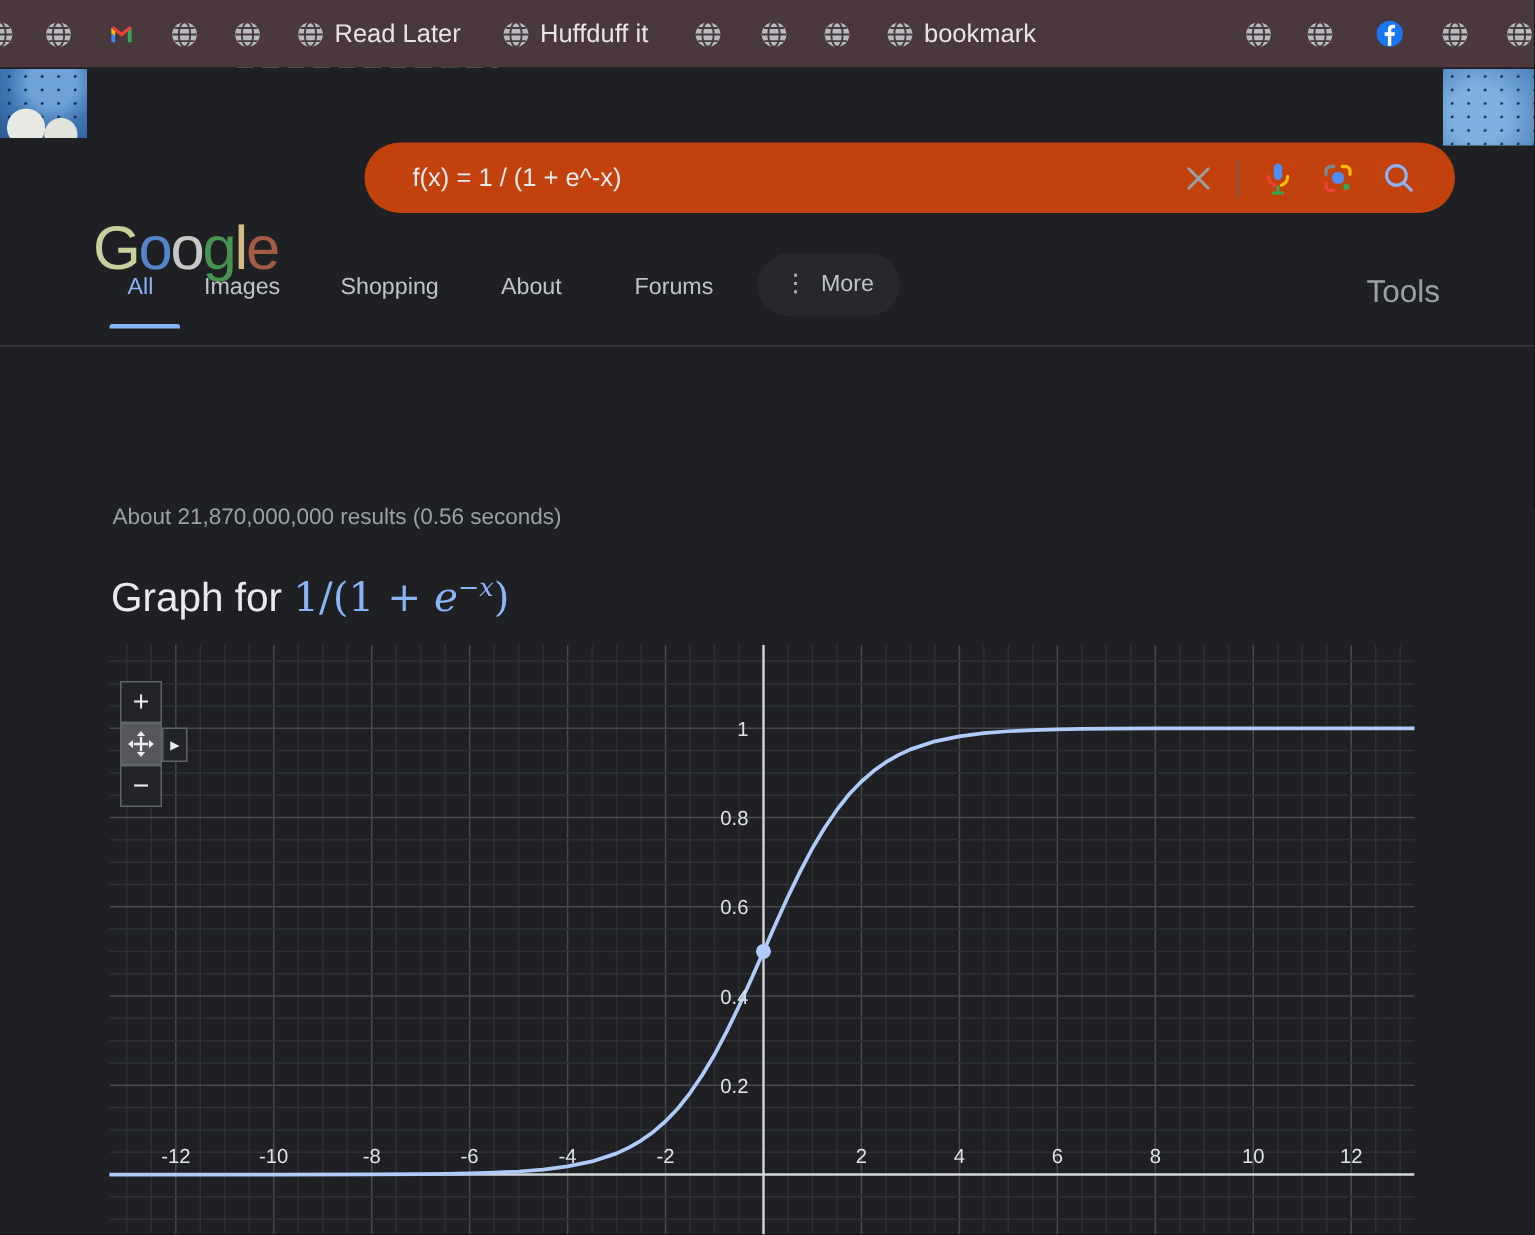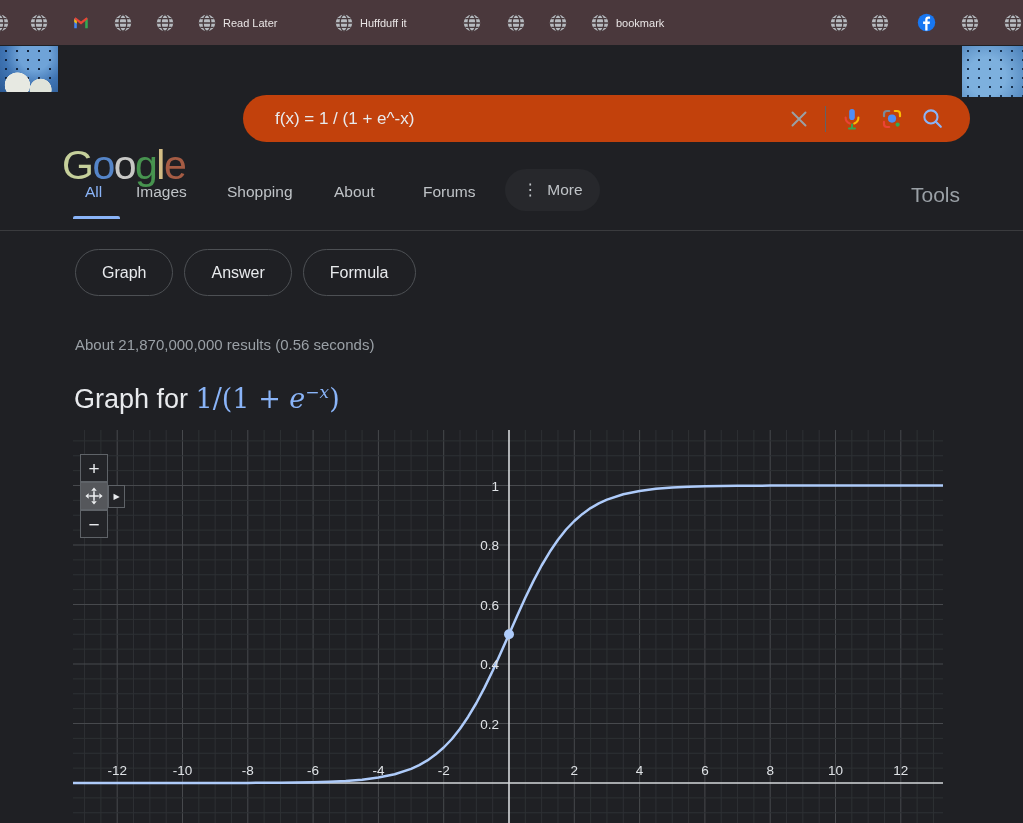--- a/index.html
+++ b/index.html
@@ -3,21 +3,21 @@
 <meta charset="utf-8">
 <style>
   html,body{margin:0;padding:0;background:#111;}
   .screen{position:relative;width:1023px;height:823px;overflow:hidden;
           font-family:"Liberation Sans",sans-serif;background:#1f2024;}
 
   
   .bookmarks-bar{position:absolute;left:0;top:0;width:1023px;height:45px;background:#4a383c;}
   .bm{position:absolute;top:0;height:45px;display:flex;align-items:center;gap:7px;cursor:pointer;}
   .bm-ico{display:flex;align-items:center;}
-  .bm-label{color:#e9e5e5;font-size:11px;white-space:nowrap;}
+  .bm-label{color:#e9e5e5;font-size:17px;white-space:nowrap;}
 
   
   .artifact-dashes{position:absolute;left:158px;top:45px;width:174px;height:3px;
       background:repeating-linear-gradient(90deg,#cfd0d2 0 11px,transparent 11px 17px);}
   .artifact-green{position:absolute;left:297px;top:45px;width:11px;height:7px;background:#3f6e3f;}
 
   
   .page{position:absolute;left:0;top:45px;width:1023px;height:778px;background:#1f2024;}
 
   .theme-patch{position:absolute;top:1px;height:46px;
@@ -316,25 +316,20 @@
       </div>
       <div class="tools">Tools</div>
     <div class="tab active" style="left: 85px;">All<div class="tab-underline" style="width: 47px;"></div></div>
         <div class="tab" style="left: 136px;">Images</div>
         <div class="tab" style="left: 227px;">Shopping</div>
         <div class="tab" style="left: 334px;">About</div>
         <div class="tab" style="left: 423px;">Forums</div>
       </div>
     <div class="tabs-divider"></div>
 
-    <div class="chips" id="chips">
-        <button class="chip">Graph</button>
-        <button class="chip">Answer</button>
-        <button class="chip">Formula</button>
-      </div>
 
     <div class="stats">About 21,870,000,000 results (0.56 seconds)</div>
 
     <div class="result-title">
       <span>Graph for </span><span class="math"><span>1/(1 + </span><i>e</i><sup><i>−x</i></sup><span>)</span></span>
     </div>
 
     <div class="graph">
       <svg id="plot" width="870" height="400">
           <line x1="11.550000000000011" y1="0" x2="11.550000000000011" y2="400" stroke="#2e3034" stroke-width="1"></line>

